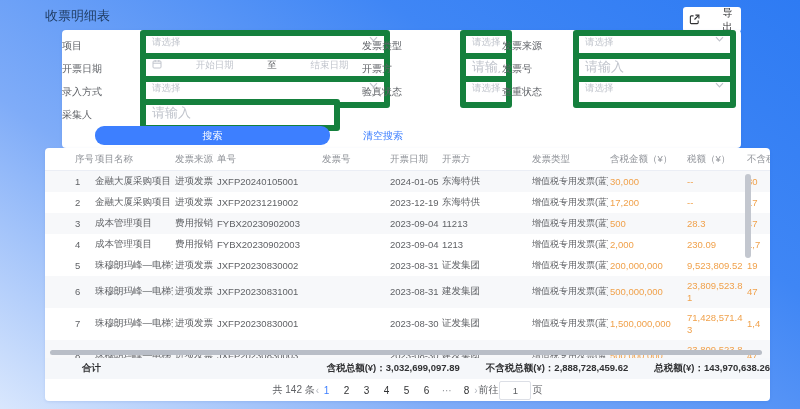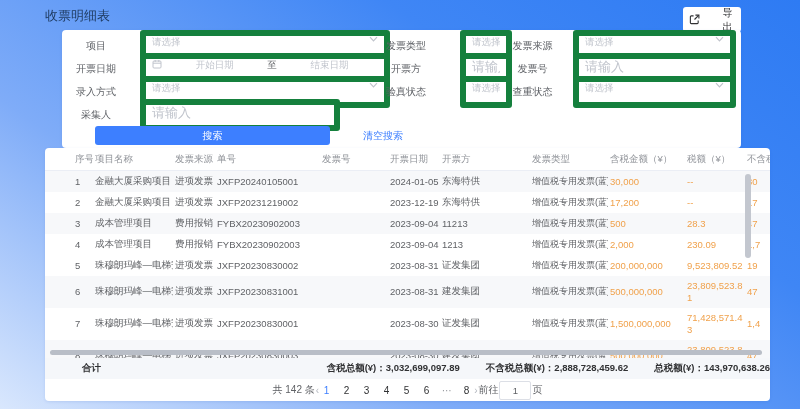--- a/index.html
+++ b/index.html
@@ -10,31 +10,31 @@
   .export-btn{position:absolute;left:683px;top:7px;width:58px;height:25px;background:#fff;border:none;
     border-radius:3px;display:flex;align-items:center;justify-content:center;gap:20px;font-size:10px;color:#303133;cursor:pointer}
   .filter-card{position:absolute;left:62px;top:30px;width:679px;height:118px;background:#fff;border-radius:4px;
     box-shadow:0 1px 3px rgba(30,80,180,.12)}
   .field{position:absolute;height:20px;display:flex;align-items:center}
   .r1{top:6px}.r2{top:29px}.r3{top:52px}.r4{top:75px}
   .c1{left:0}.c1 .flabel{width:68px}.c1 .control{width:250px}
   .c2{left:300px}.c2 .flabel{width:88px}.c2 .control{width:52px}
   .c3{left:440px}.c3 .flabel{width:61px}.c3 .control{width:163px}
   .field.narrow .control{width:200px}
-  .flabel{font-size:10px;color:#5E6166;text-align:center;padding-right:10px;flex:none;white-space:nowrap}
+  .flabel{font-size:10px;color:#5E6166;text-align:left;padding-right:10px;flex:none;white-space:nowrap}
   .control{height:32px;border:6px solid #15803d;border-radius:3px;background:#fff;display:flex;align-items:flex-start;
     padding:0 6px;gap:4px;box-sizing:border-box;font-size:9.5px;overflow:hidden}
   .ph{color:#C0C4CC;white-space:nowrap}
   .control.select .ph{flex:1}
   .control input{border:none;outline:none;width:100%;font-size:13px;color:#606266;background:transparent;padding:0}
   .control input::placeholder{color:#C0C4CC}
   .daterange .ph{flex:1;text-align:center}
   .daterange .sep{color:#606266;font-size:9.5px}
   .search-btn{position:absolute;left:33px;top:96px;width:235px;height:19px;background:#3D7FFF;color:#fff;
-    font-size:10px;border:none;border-radius:3px;cursor:pointer}
+    font-size:10px;border:none;border-radius:9px;cursor:pointer}
   .clear-link{position:absolute;left:301px;top:99px;font-size:10px;color:#3D7FFF;cursor:pointer;text-decoration:none}
   .table-card{position:absolute;left:45px;top:148px;width:725px;height:253px;background:#fff;border-radius:4px;
     overflow:hidden;box-shadow:0 1px 3px rgba(30,80,180,.12)}
   .table-wrap{position:relative;width:725px;height:210px;overflow:hidden}
   table{border-collapse:collapse;table-layout:fixed;width:800px}
   thead th{height:22px;font-size:9.5px;color:#909399;font-weight:normal;text-align:left;
     border-bottom:1px solid #EBEEF5;padding:0 2px;white-space:nowrap;overflow:hidden}
   tbody td{font-size:9.5px;color:#606266;padding:4px 2px;white-space:nowrap;overflow:hidden;vertical-align:middle}
   th:first-child,td:first-child{padding-left:30px}
   td.typecell{font-size:9px}

